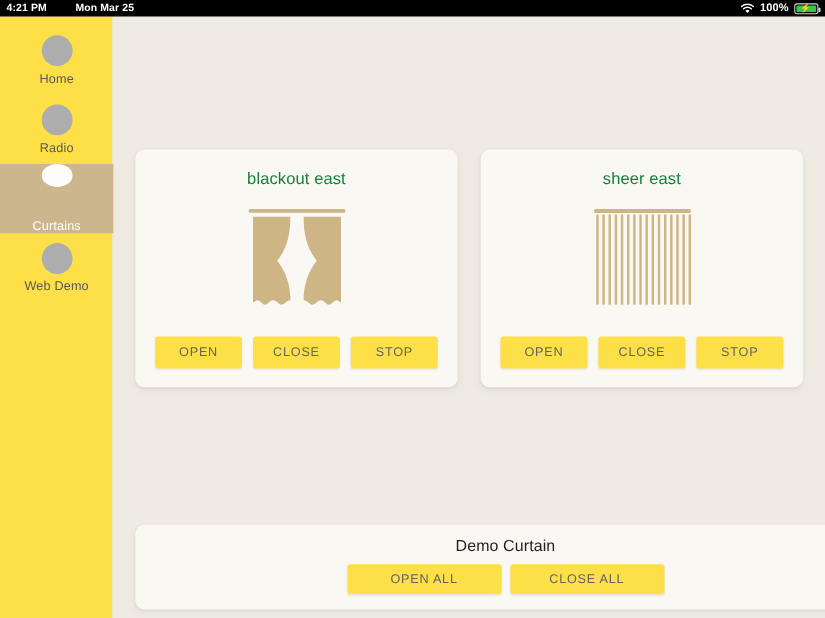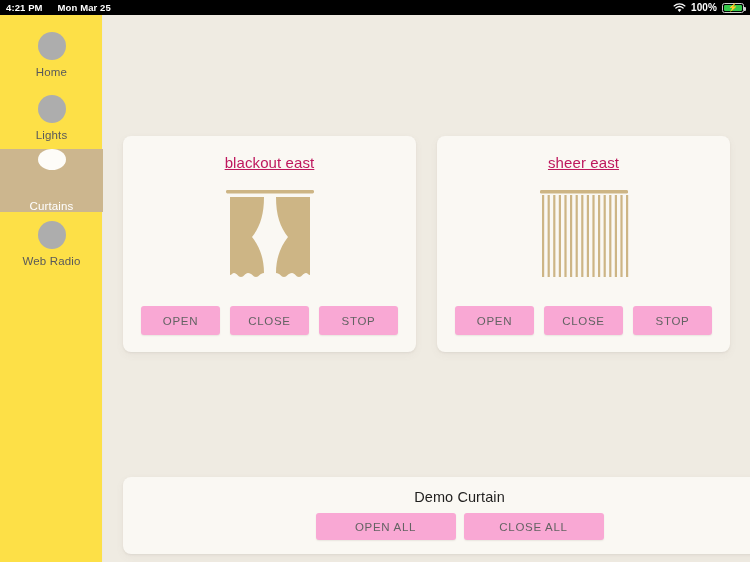--- a/index.html
+++ b/index.html
@@ -29,21 +29,21 @@
     color: #fff;
     display: flex;
     align-items: center;
     justify-content: space-between;
     padding: 0 6px;
     font-size: 10px;
     font-weight: bold;
     letter-spacing: .1px;
     z-index: 50;
   }
-  .sb-left { display: flex; align-items: center; gap: 15px; }
+  .sb-left { display: flex; align-items: center; gap: 26px; }
   .sb-right { display: flex; align-items: center; gap: 5px; }
   .sb-time { font-size: 9.5px; }
   .sb-date { font-size: 9.5px; }
   .sb-pct { font-size: 10px; }
 
   .wifi-icon { display: inline-block; width: 13px; height: 10px; position: relative; }
   .wifi-icon svg { display: block; }
 
   .battery {
     position: relative;
@@ -134,44 +134,43 @@
     border-radius: 8px;
     box-shadow: 0 1px 2px rgba(120,110,95,.10), 0 3px 8px rgba(120,110,95,.06);
     padding: 18px 17px 17px 17px;
     display: flex;
     flex-direction: column;
     align-items: center;
   }
 
   .card-title {
     font-size: 15px;
-    color: #be185d;
+    color: #15803d;
     letter-spacing: .1px;
     margin-bottom: 14px;
-    text-decoration: underline;
   }
 
   .icon-wrap {
     width: 112px;
     height: 105px;
     display: flex;
     align-items: center;
     justify-content: center;
     margin-bottom: 16px;
   }
   .icon-wrap svg { display: block; }
 
   .btn-row {
     display: flex;
     gap: 10px;
     width: 100%;
     justify-content: center;
   }
   .btn {
-    background: #f9a8d4;
+    background: #fde047;
     border: none;
     border-radius: 3px;
     height: 29px;
     min-width: 79px;
     font-family: "Liberation Sans", sans-serif;
     font-size: 11.5px;
     letter-spacing: .7px;
     color: #636363;
     cursor: pointer;
     box-shadow: 0 1px 1.5px rgba(120,110,95,.13);
@@ -230,29 +229,29 @@
     </div>
   </div>
 
   <div class="sidebar">
     <div class="side-item">
       <span class="side-dot"></span>
       <span class="side-label">Home</span>
     </div>
     <div class="side-item">
       <span class="side-dot"></span>
-      <span class="side-label">Lights</span>
+      <span class="side-label">Radio</span>
     </div>
     <div class="side-item selected">
       <span class="side-dot"></span>
       <span class="side-label">Curtains</span>
     </div>
     <div class="side-item">
       <span class="side-dot"></span>
-      <span class="side-label">Web Radio</span>
+      <span class="side-label">Web Demo</span>
     </div>
   </div>
 
   <div class="content">
 
     <div class="card-row">
 
       <div class="card">
         <div class="card-title">blackout east</div>
         <div class="icon-wrap">

